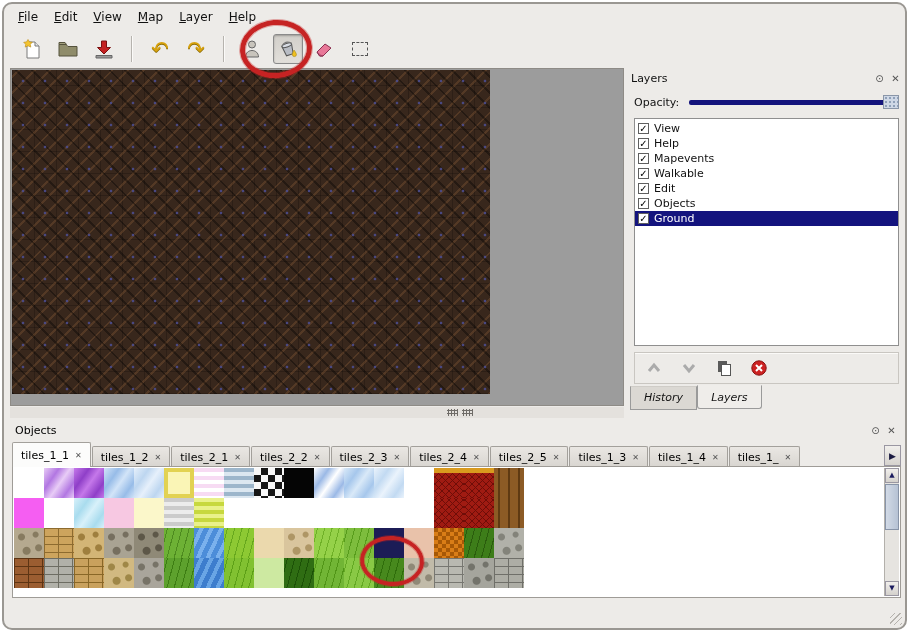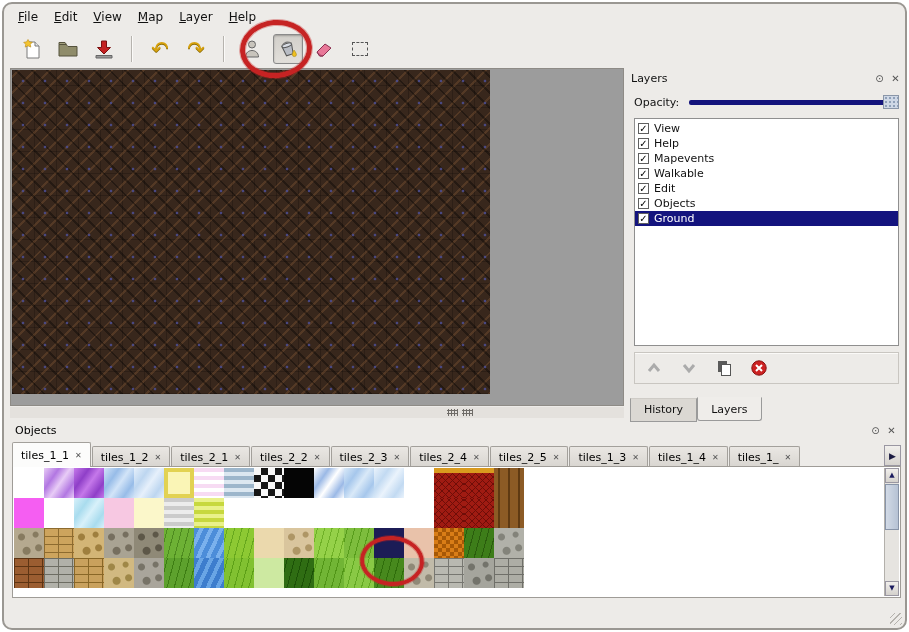--- a/index.html
+++ b/index.html
@@ -42,21 +42,21 @@
   .opacity-row { position: absolute; left: 0; top: 22px; right: 0; height: 24px; display: flex; align-items: center; padding: 0 8px; }
   .slider { position: relative; flex: 1; height: 14px; margin-left: 10px; }
   .slider-track { position: absolute; left: 0; right: 0; top: 5px; height: 5px; background: #14147c; border-radius: 2px; }
   .slider-thumb { position: absolute; right: 0; top: 0; width: 16px; height: 14px; border: 1px solid #8a96a8; background: #cfd8e6; background-image: radial-gradient(#8fa0b8 1px, transparent 1.2px); background-size: 4px 4px; }
   .layer-list { position: absolute; left: 8px; right: 8px; top: 50px; height: 228px; background: #ffffff; border: 1px solid #8f8f8f; padding-top: 2px; overflow: hidden; }
   .layer-row { height: 15px; display: flex; align-items: center; gap: 5px; padding-left: 3px; }
   .layer-row.selected { background: #14147e; color: #ffffff; }
   .checkbox { width: 11px; height: 11px; border: 1px solid #5f5f5f; background: #fff; color: #000; font-size: 10px; line-height: 9px; text-align: center; flex: none; }
   .layer-buttons { position: absolute; left: 8px; right: 8px; top: 284px; height: 32px; border: 1px solid #c9c6c1; box-shadow: inset 0 1px 0 #fbfaf8; display: flex; align-items: center; gap: 17px; padding-left: 10px; }
   .layer-buttons .lbtn { display: flex; align-items: center; }
-  .bottom-tabs { position: absolute; left: 4px; top: 330px; display: flex; }
+  .bottom-tabs { position: absolute; left: 4px; top: 318px; display: flex; font-style: italic; }
   .btab { padding: 4px 13px; font-size: 11px; border: 1px solid #9a9a9a; border-top: 1px solid #cfccc7; background: #dbd8d3; }
   .btab.active { background: #efedea; position: relative; top: -1px; border-top-color: #efedea; border-radius: 0 0 3px 3px; padding-top: 5px; }
   
   .tilesets-panel { position: absolute; left: 6px; top: 416px; width: 893px; height: 184px; font-size: 11px; }
   .ts-tabs { position: absolute; left: 2px; top: 20px; right: 22px; height: 27px; display: flex; align-items: flex-end; overflow: hidden; }
   .ts-tab { flex: none; height: 21px; display: flex; align-items: center; gap: 6px; padding: 0 8px; background: linear-gradient(#eae7e3,#d8d5d0); border: 1px solid #a3a09b; border-bottom: none; border-radius: 2px 2px 0 0; margin-right: 1px; }
   .ts-tab.active { height: 25px; background: #fcfcfb; z-index: 2; }
   .tab-close { font-size: 8px; color: #555; }
   .tab-scroll-btn { position: absolute; right: 2px; top: 25px; width: 17px; height: 21px; border: 1px solid #9a97a2; background: linear-gradient(#f1efec,#d6d3ce); display: flex; align-items: center; justify-content: center; font-size: 9px; color: #1a1a40; }
   .grid-wrap { position: absolute; left: 2px; right: 2px; top: 46px; bottom: 6px; background: #ffffff; border: 1px solid #9f9c97; }

